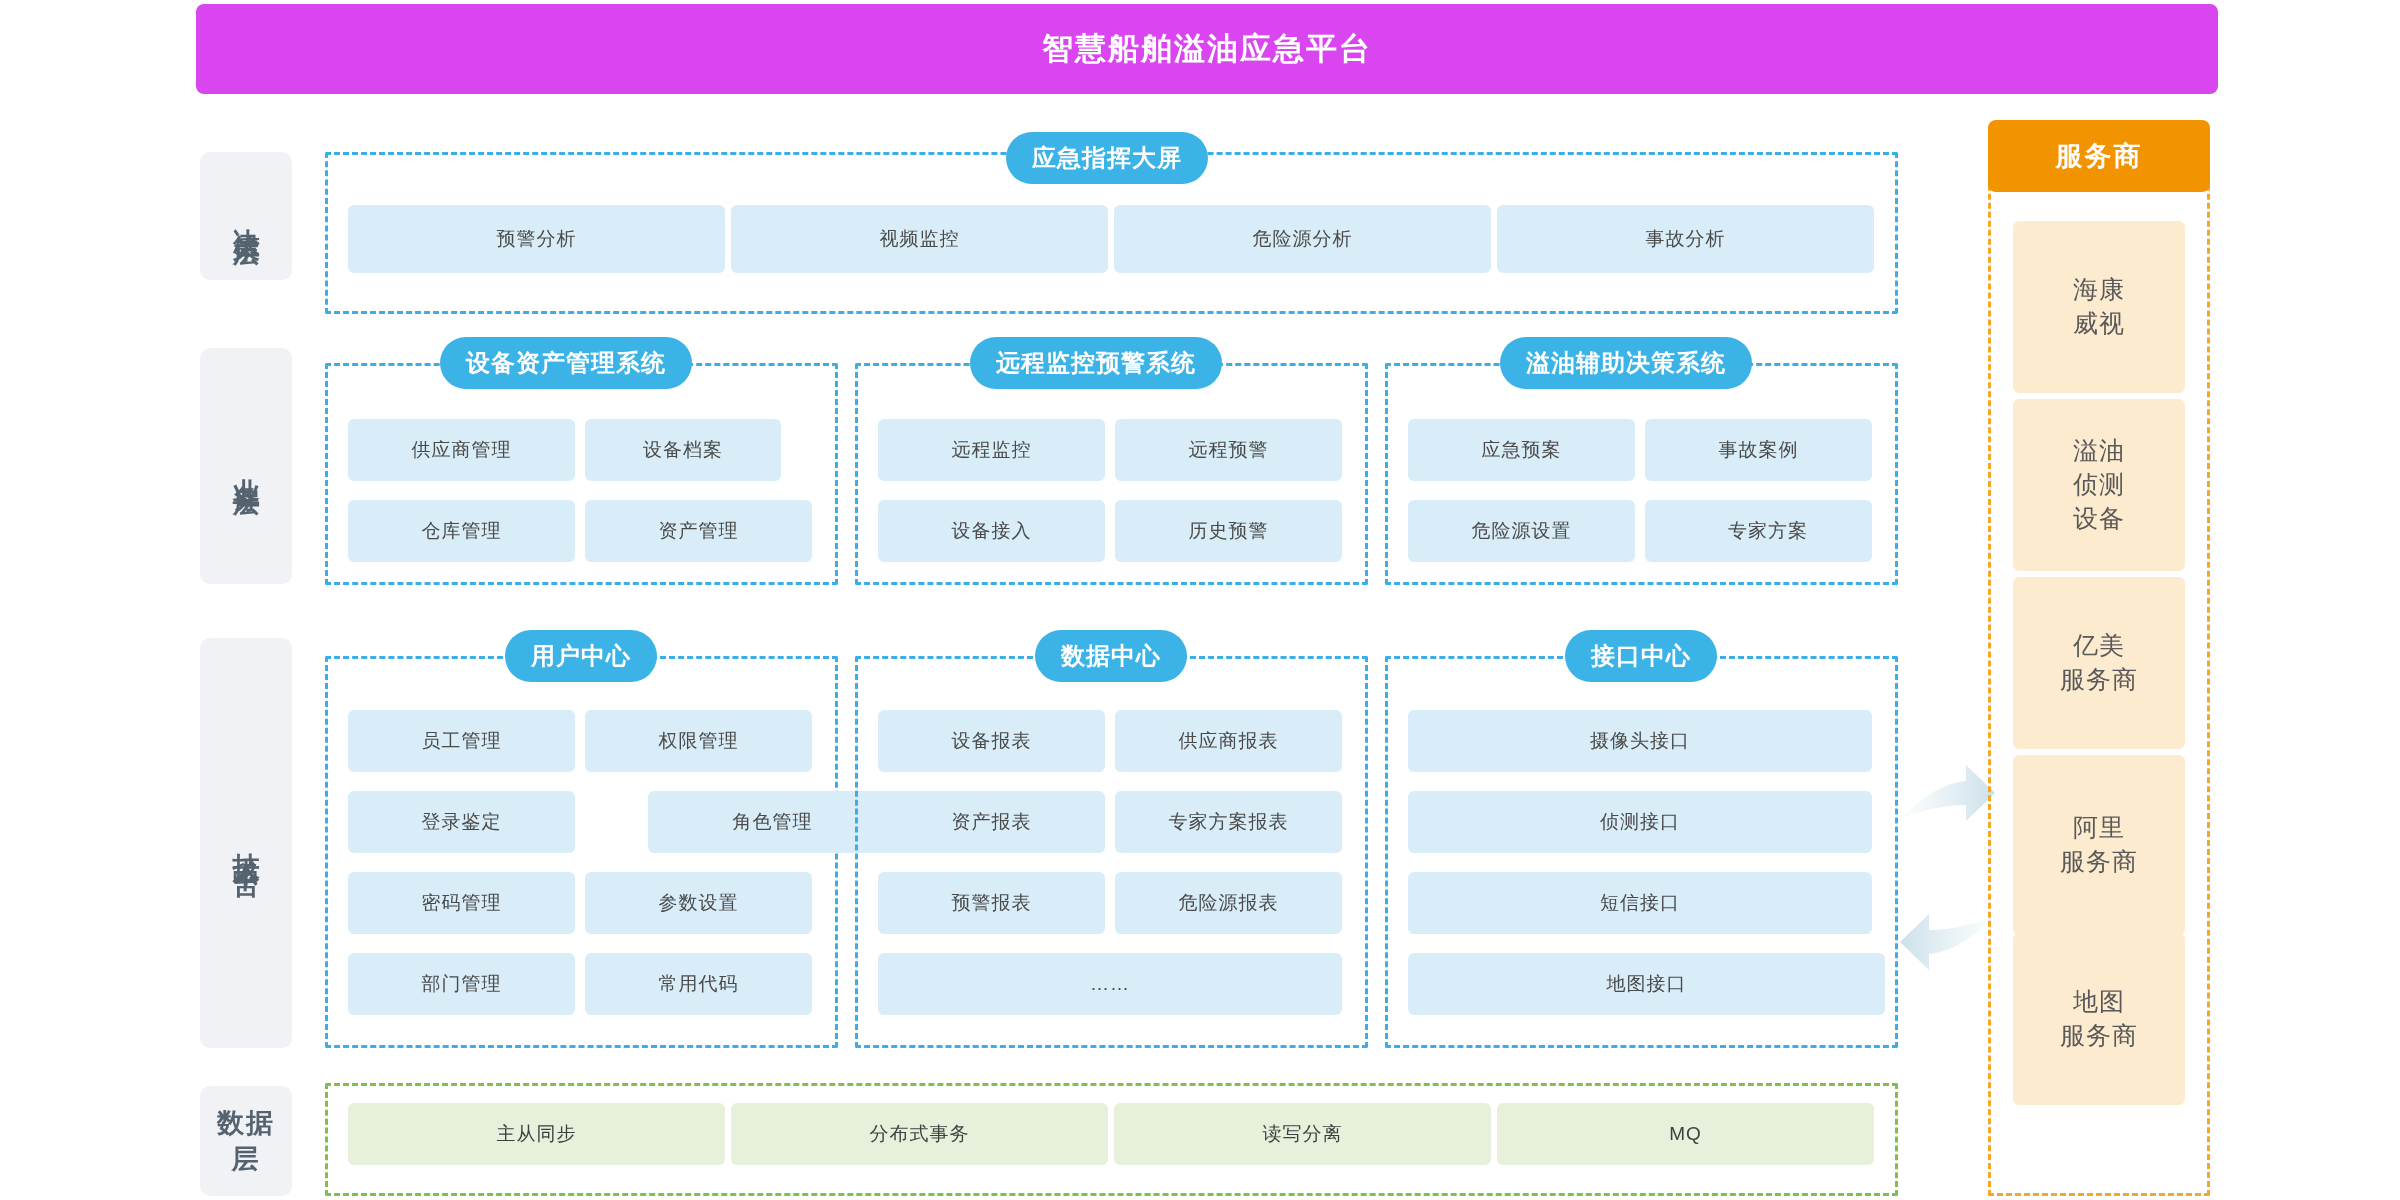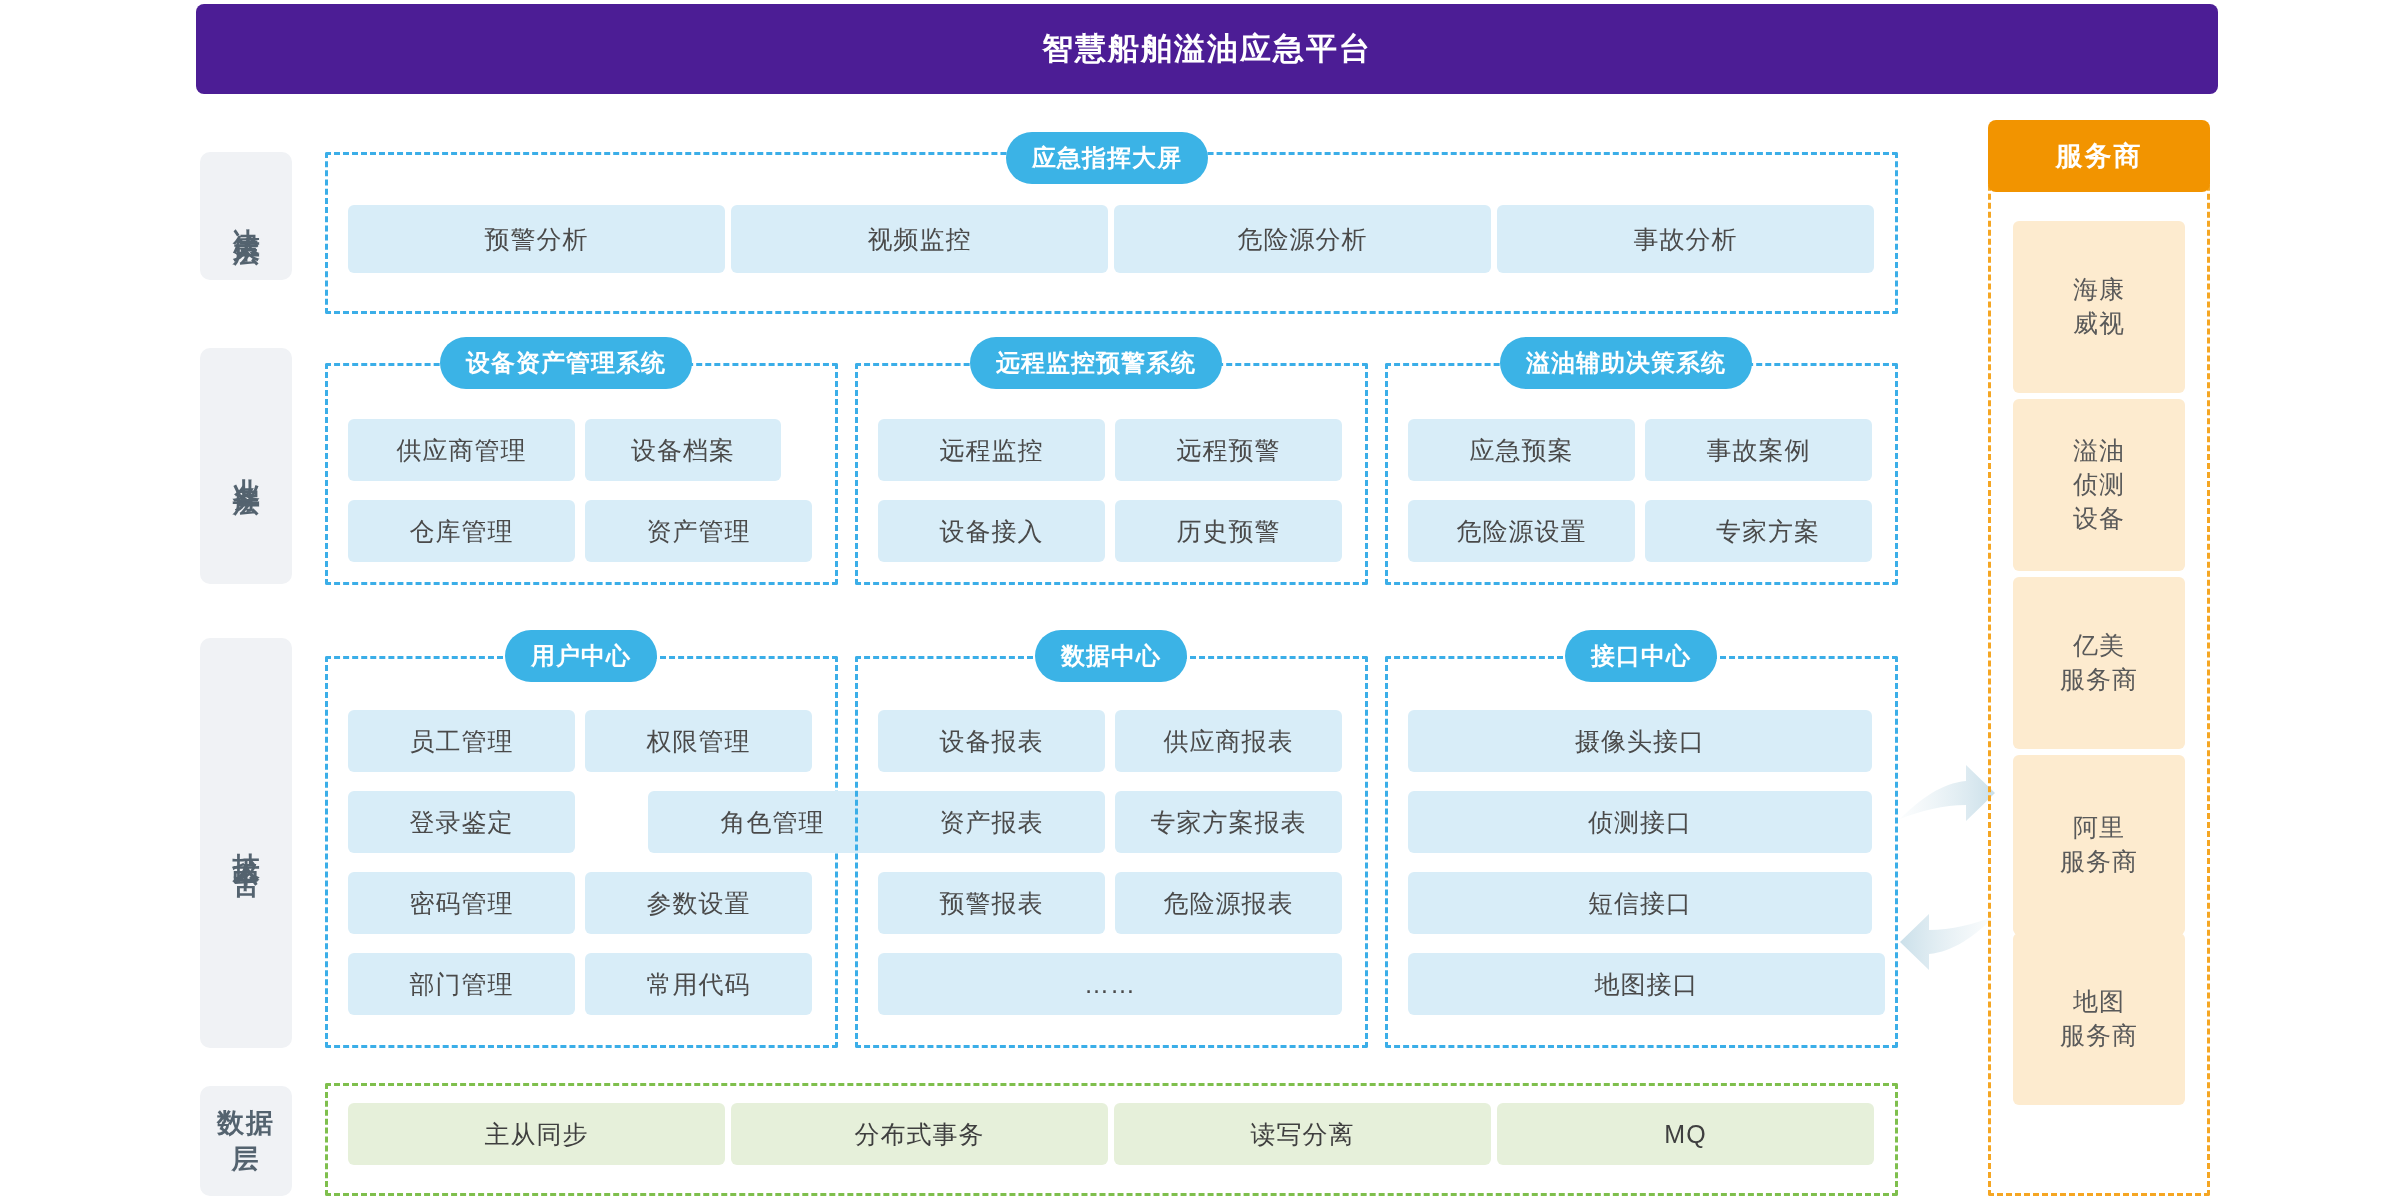--- a/index.html
+++ b/index.html
@@ -8,21 +8,21 @@
     background: #ffffff;
     font-family: "Liberation Sans", "DejaVu Sans", sans-serif;
     overflow: hidden;
   }
   .page { position: relative; width: 2400px; height: 1200px; }
 
   
   .title-bar {
     position: absolute; left: 196px; top: 4px;
     width: 2022px; height: 90px;
-    background: #4c1d95;
+    background: #d946ef;
     border-radius: 8px;
     display: flex; align-items: center; justify-content: center;
   }
   .title-bar .title-text {
     color: #ffffff; font-size: 31px; font-weight: bold; letter-spacing: 2px;
   }
 
   
   .layer-label {
     position: absolute;
@@ -55,21 +55,21 @@
     white-space: nowrap;
     z-index: 5;
   }
 
   
   .card {
     position: absolute;
     background: #D8EDF8;
     border-radius: 6px;
     display: flex; align-items: center; justify-content: center;
-    color: #4A4A4A; font-size: 25px; letter-spacing: 1px;
+    color: #4A4A4A; font-size: 19px; letter-spacing: 1px;
   }
   .card.green { background: #E6F0DA; color: #3F3F3F; }
   .card.orange {
     background: #FDEBCF; color: #595959; font-size: 25px;
     line-height: 1.35; text-align: center; flex-direction: column;
   }
 
   
   .sp-header {
     position: absolute; left: 1988px; top: 120px;

